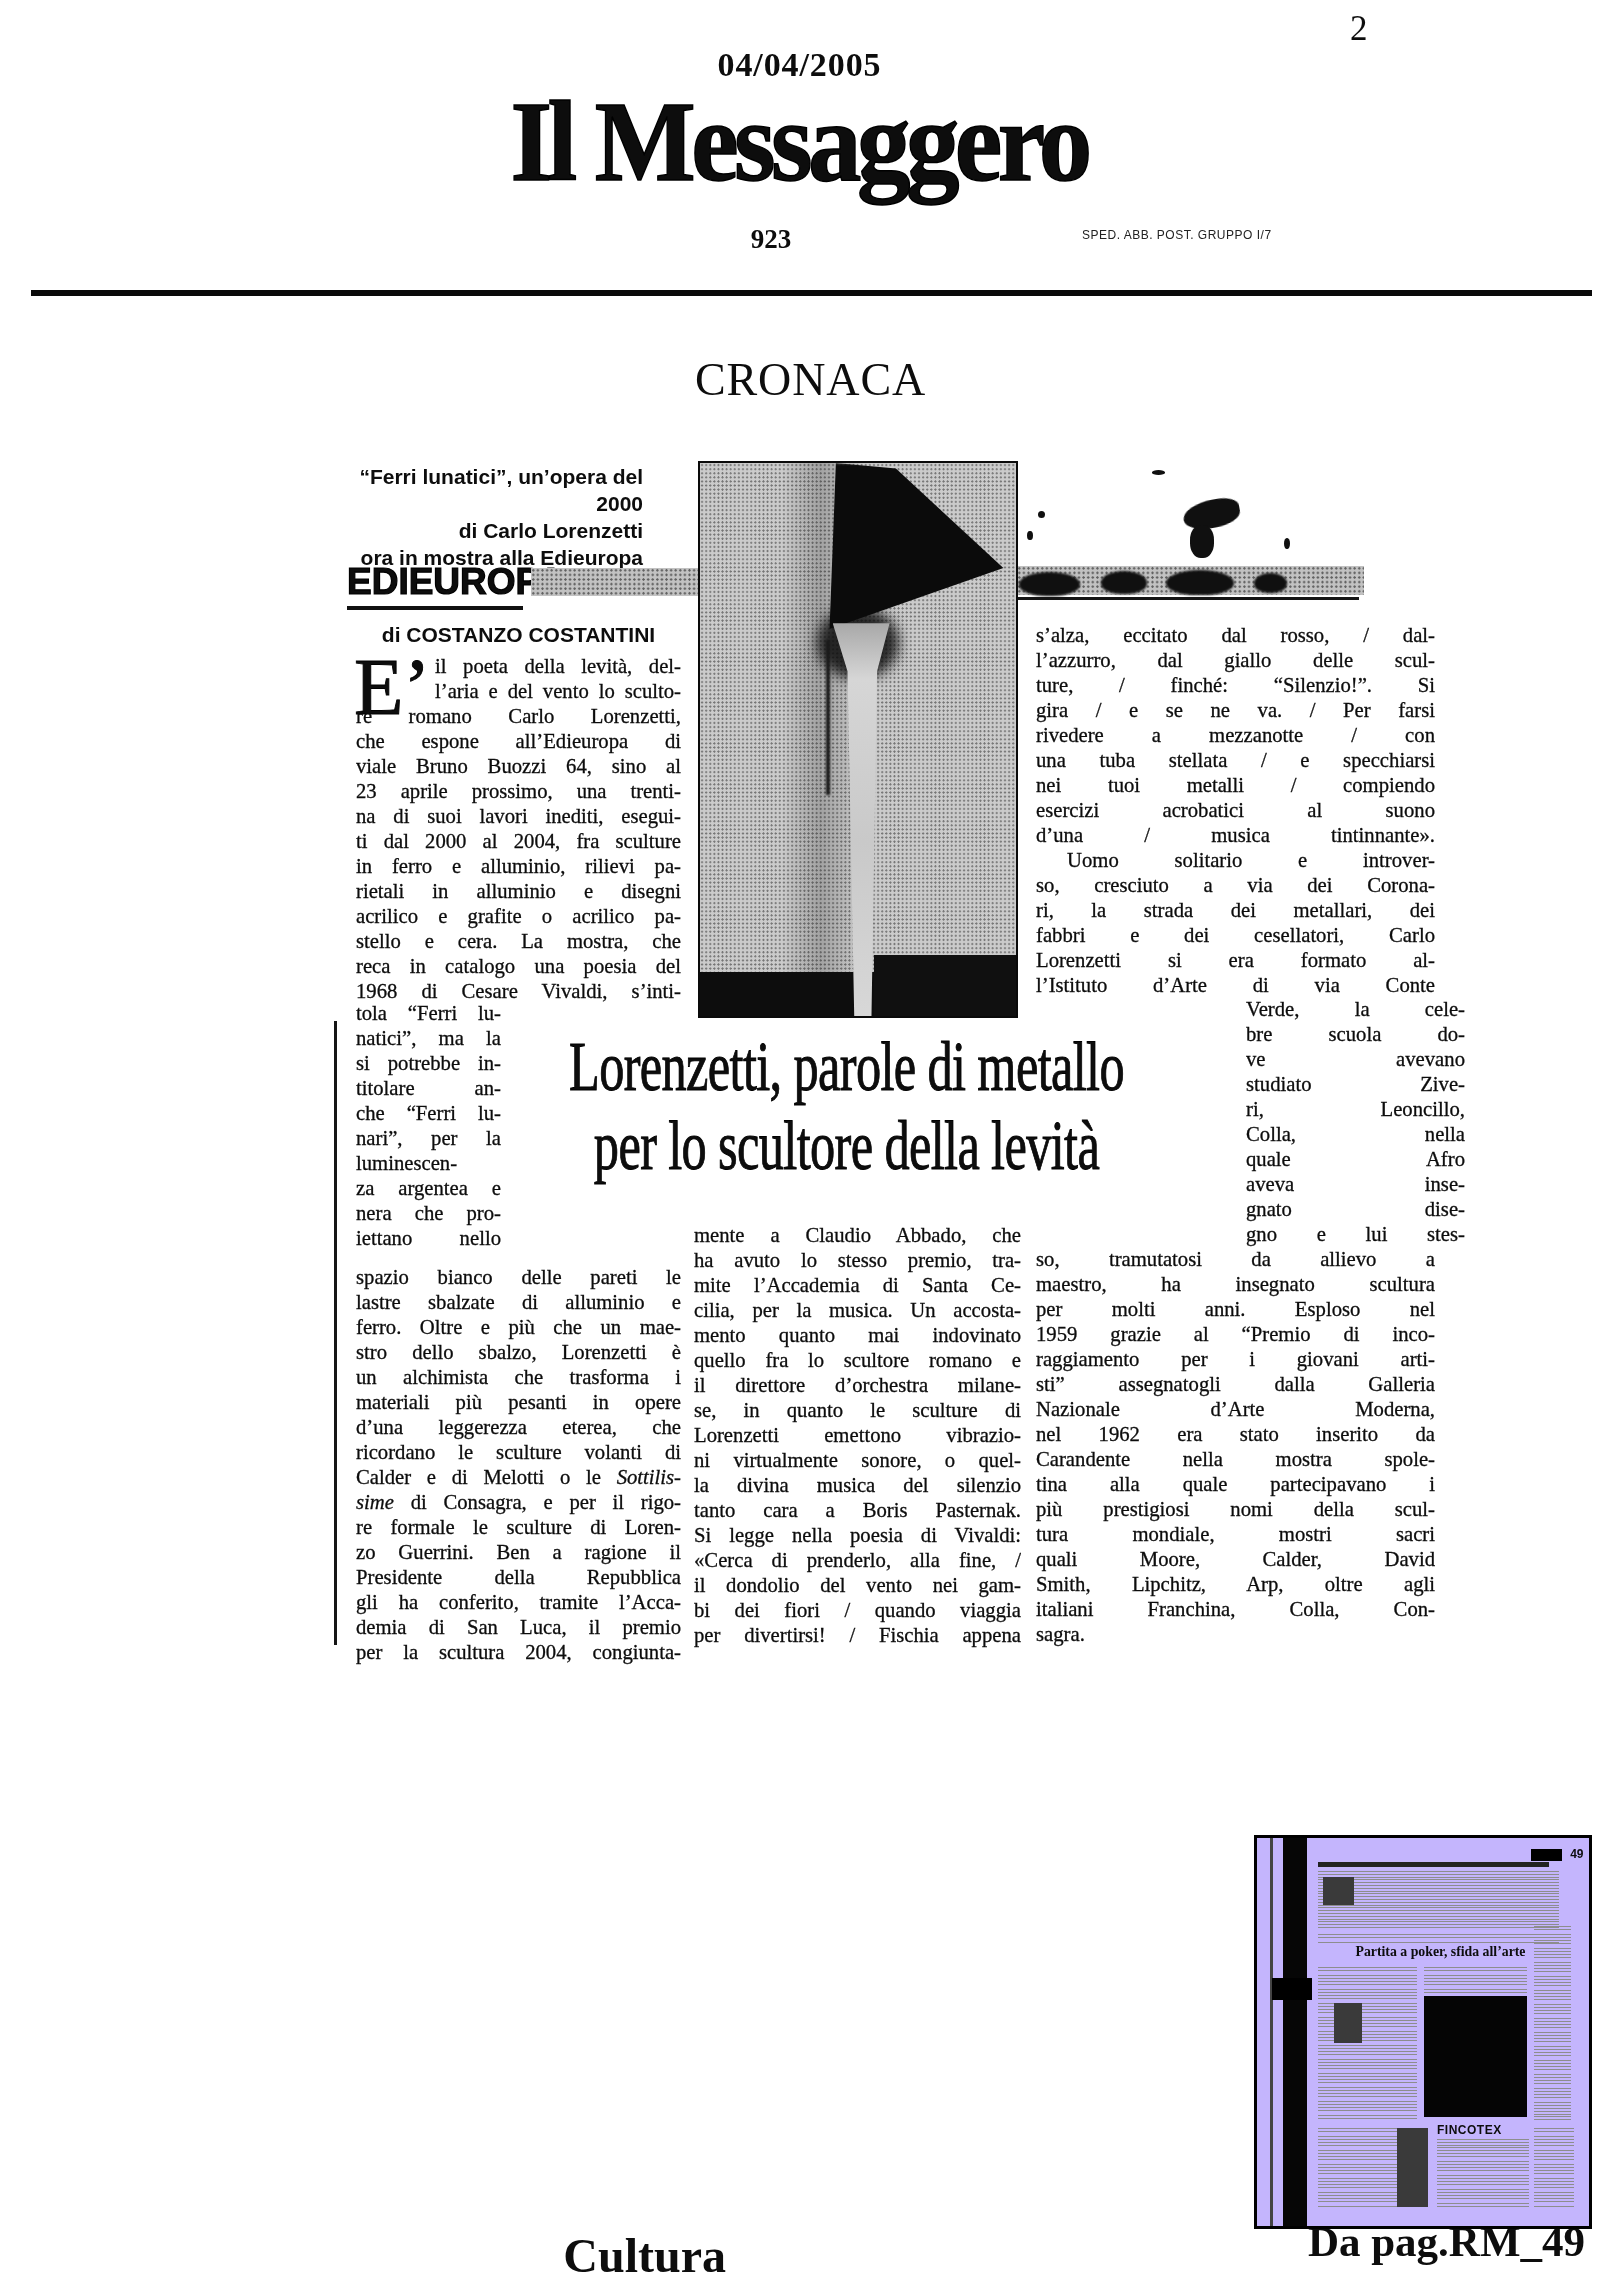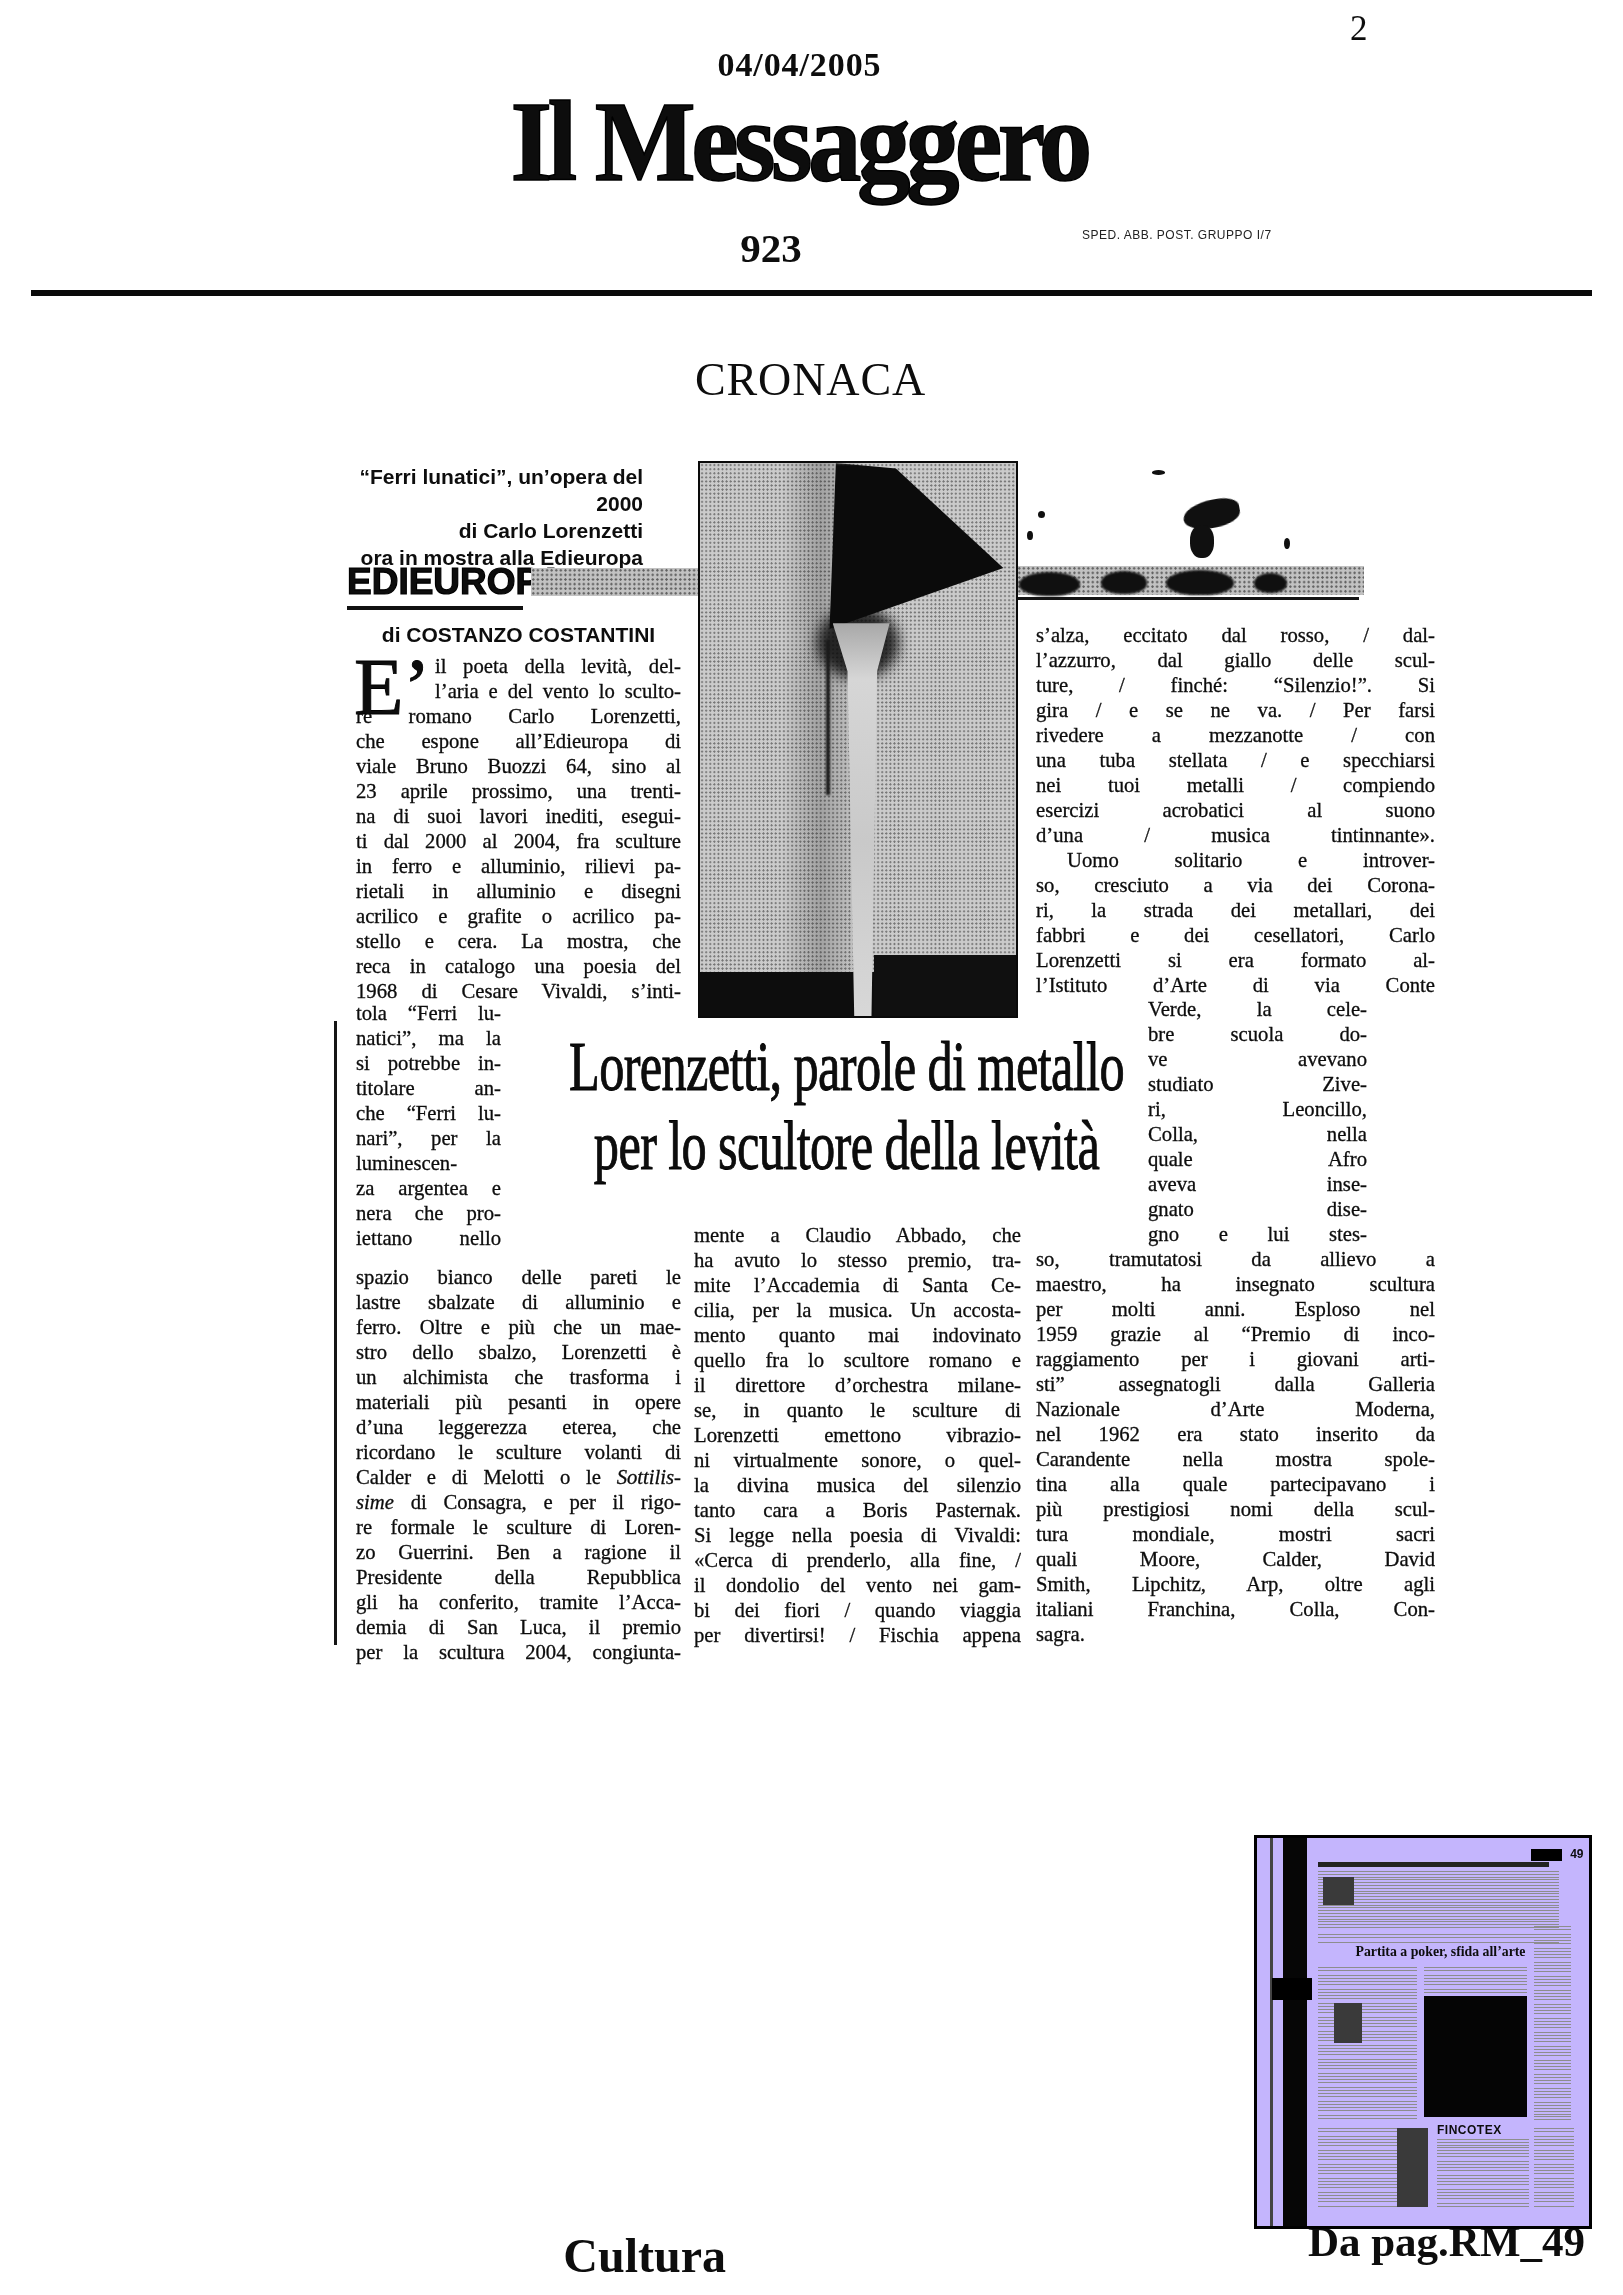--- a/index.html
+++ b/index.html
@@ -8,21 +8,21 @@
   .abs{position:absolute;}
 
   
   .pageno{left:1350px;top:9.2px;font-size:35px;}
   .date{left:478px;top:46px;width:643px;text-align:center;font-size:34px;font-weight:700;letter-spacing:0.9px;}
   .masthead{left:386px;top:79px;width:826px;text-align:center;font-size:107px;line-height:118px;
             font-weight:700;letter-spacing:-4.6px;transform:scaleY(1.06);transform-origin:50% 0;
             -webkit-text-stroke:1.4px #000;}
   .masthead-sub{left:1082px;top:192px;font-family:"Liberation Sans",sans-serif;font-size:12px;
                 letter-spacing:0.5px;color:#222;margin-top:36px;}
-  .edition{left:413px;top:224px;width:716px;text-align:center;font-size:41px;font-weight:700;}
+  .edition{left:413px;top:224px;width:716px;text-align:center;font-size:27px;font-weight:700;}
   .top-rule{left:31px;top:290px;width:1561px;height:6.4px;background:#0a0a0a;}
 
   
   .cronaca{left:645px;top:354px;width:331px;text-align:center;font-size:46px;line-height:52px;letter-spacing:0.9px;}
 
   
   .caption{left:349px;top:463px;width:294px;text-align:right;font-family:"Liberation Sans",sans-serif;
            font-weight:700;font-size:21px;line-height:27px;}
   .kicker{left:347px;top:560px;font-family:"Liberation Sans",sans-serif;font-weight:700;font-size:37px;
           letter-spacing:0;-webkit-text-stroke:1.2px #000;transform:scaleY(1.02);transform-origin:0 0;}
@@ -61,21 +61,21 @@
   .line.noj{text-align-last:left;}
   .line.dc{padding-left:79px;}
   .line.ind{text-indent:31px;}
   .c1a{left:356px;top:654px;width:325px;}
   .dropcap{left:354px;top:654px;font-size:81px;line-height:66px;-webkit-text-stroke:0.9px #000;}
   .c1b{left:356px;top:1001px;width:145px;}
   .c1c{left:356px;top:1249px;width:325px;margin-top:16px;}
   .vrule{left:334px;top:1021px;width:2.8px;height:624px;background:#151515;}
   .c2{left:694px;top:1223px;width:327px;}
   .c3a{left:1036px;top:623px;width:399px;}
-  .c3b{left:1148px;top:997px;width:219px;}
+  .c3b{left:1246px;top:997px;width:219px;}
   .c3c{left:1036px;top:1247px;width:399px;}
 
   .headline{left:312px;top:1027px;width:1069px;text-align:center;font-size:70px;line-height:79px;
             letter-spacing:-0.9px;transform:scaleX(.72);transform-origin:50% 0;
             -webkit-text-stroke:0.9px #000;}
 
   
   .cultura{left:432px;top:2209px;width:294px;text-align:right;font-size:48px;font-weight:700;margin-top:19px;}
   .dapag{left:1267px;top:2217px;width:318px;text-align:right;font-size:43px;font-weight:700;}
 

